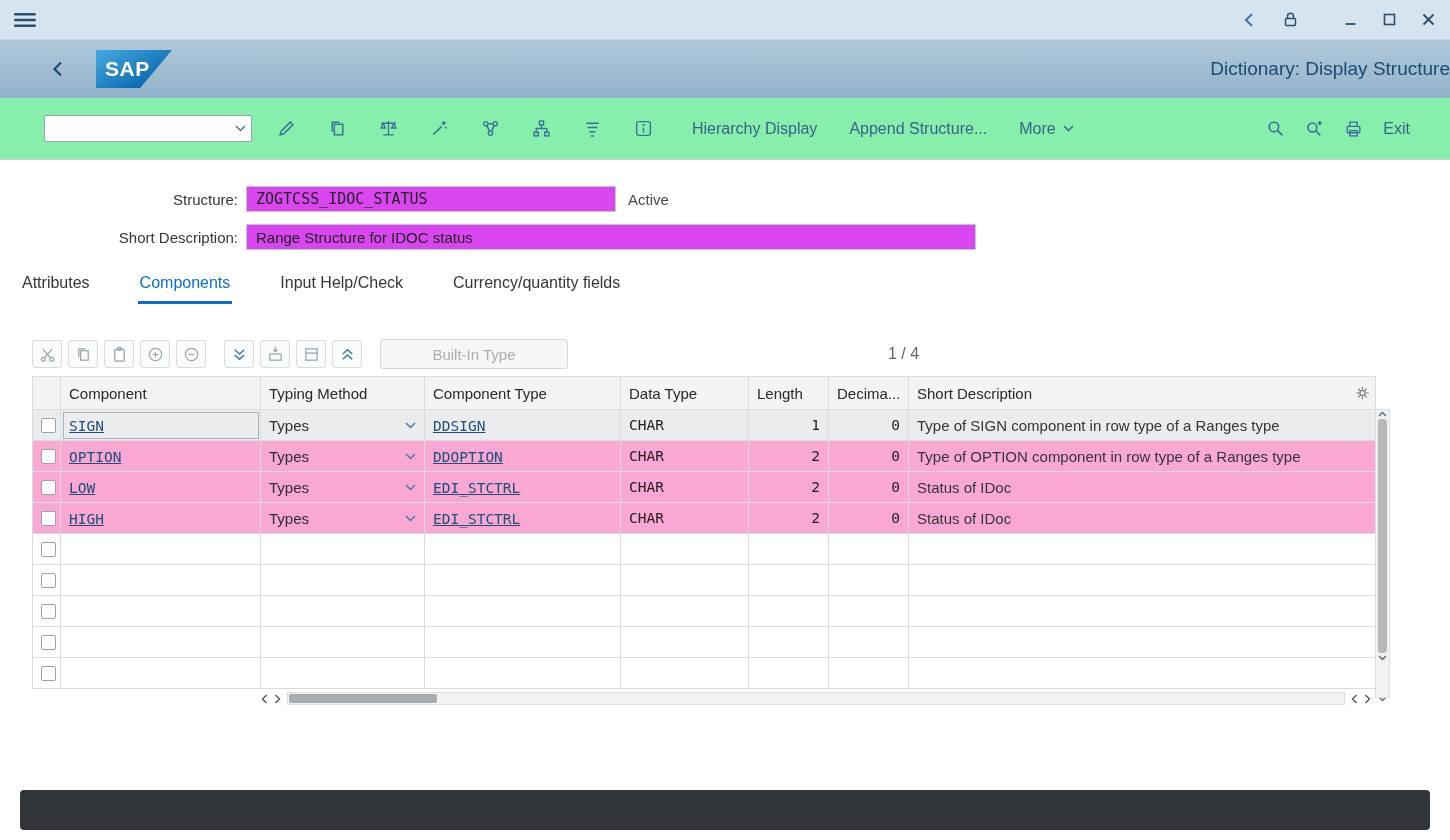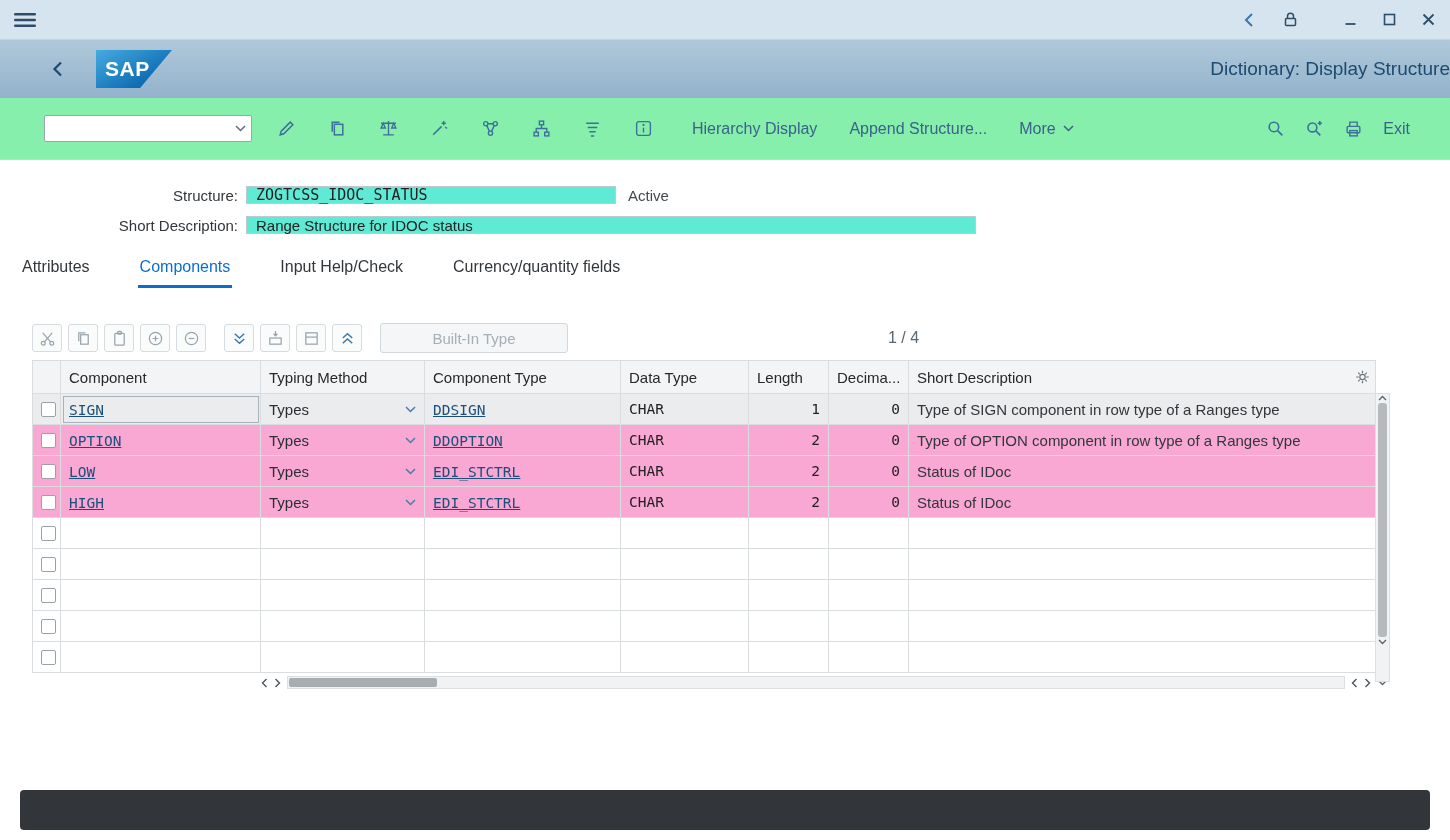--- a/index.html
+++ b/index.html
@@ -59,22 +59,22 @@
     cursor:pointer; font-family:inherit; display:flex; align-items:center; gap:7px; padding:0;
   }
   .tb-right{ margin-left:auto; display:flex; align-items:center; gap:20px; padding-right:18px; }
   .tb-right .tbi{ margin:0; width:auto; height:auto; }
   .tb-right .tb-text{ margin-left:0; }
 
   
   .form-area{ padding-top:26px; }
   .form-row{ display:flex; align-items:center; margin-bottom:12px; padding-left:20px; }
   .form-label{ width:218px; text-align:right; margin-right:8px; font-size:15px; color:#32363a; }
-  .field{ height:18px; border:1px solid #bfc9d1; background:#5eead4;
-          display:flex; align-items:center; padding:0 9px; }
+  .field{ height:18px; border:1px solid #bfc9d1; background:#d946ef;
+          display:flex; align-items:center; padding:12px 9px; }
   .f-structure{ width:370px; font-family:"DejaVu Sans Mono", monospace; font-size:15px; color:#222; }
   .f-desc{ width:730px; font-size:15px; color:#222; }
   .active-label{ margin-left:12px; font-size:15px; color:#43494e; }
 
   
   .tabs{ display:flex; gap:46px; margin:24px 0 0 20px; }
   .tab{ font-size:16px; color:#32363a; padding:0 2px 9px; cursor:pointer;
         border-bottom:3px solid transparent; background:none; font-family:inherit; border-top:none;
         border-left:none; border-right:none; }
   .tab.active{ color:#0a6ed1; border-bottom-color:#0a6ed1; }

